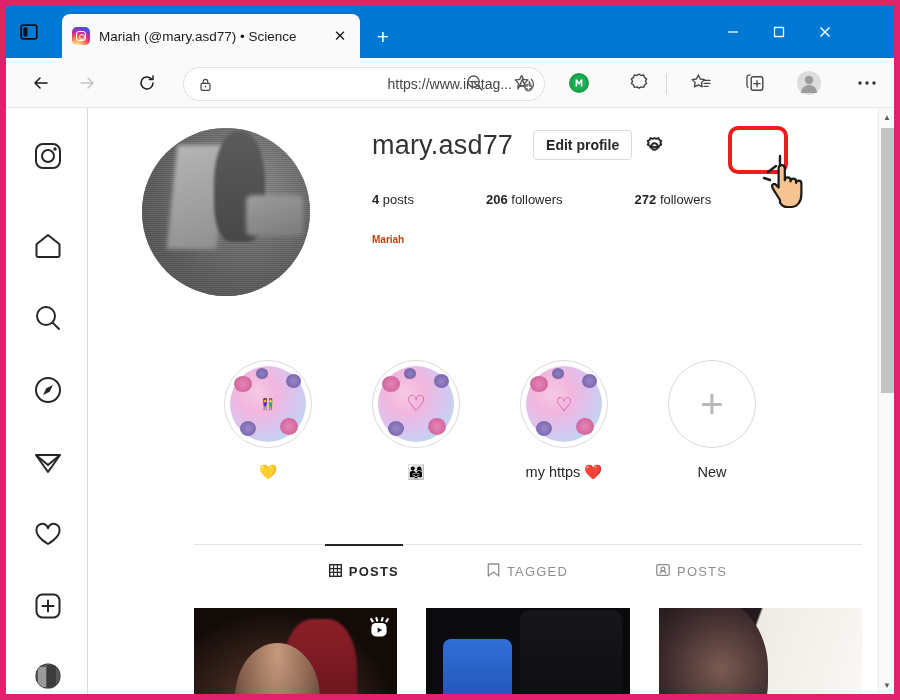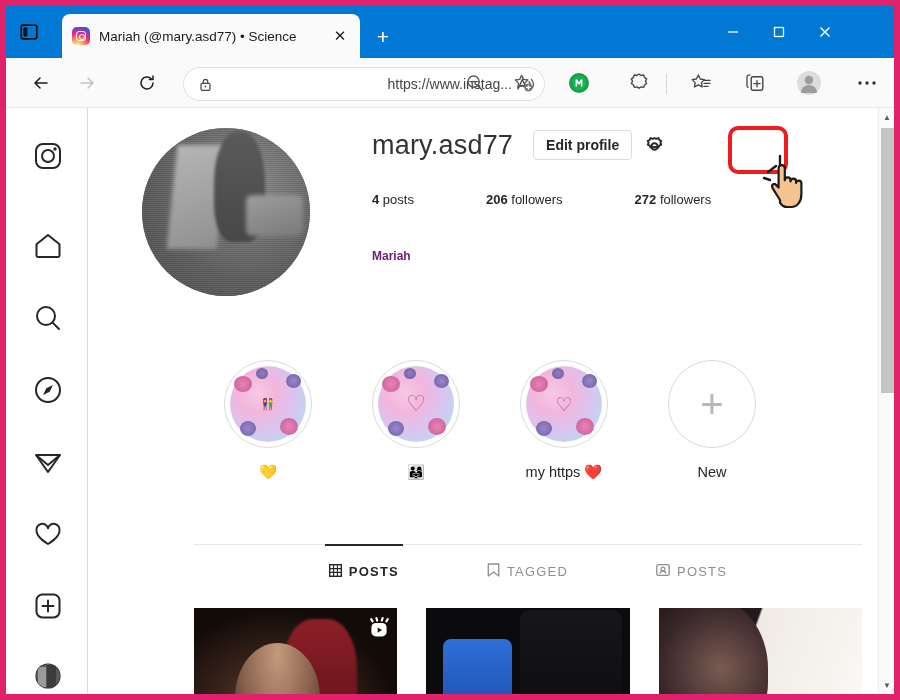--- a/index.html
+++ b/index.html
@@ -106,21 +106,21 @@
     background:#fff;
   }
   #gear-btn { margin-left:4px; width:36px;height:32px; display:flex;align-items:center;justify-content:center;}
   #gear-hl { position:absolute; left:356px; top:-4px; width:60px; height:48px;
      border:4px solid #ee1c1c; border-radius:10px; pointer-events:none;}
   #cursor-hand { position:absolute; left:388px; top:22px; width:54px; height:58px; }
   #stats { display:flex; margin-top:22px; font-size:13px; color:#262626;}
   #stats .s { margin-right:72px; }
   #stats .s:last-child{margin-right:0;}
   #stats b { font-weight:bold; }
-  #bio { margin-top:39px; font-size:12px; color:#701a75; line-height:1.78; }
+  #bio { margin-top:24px; font-size:10px; color:#c2410c; line-height:1.78; }
   #bio .name { font-weight:bold; display:block; }
   
   #highlights { position:absolute; left:106px; top:252px; display:flex; }
   .hl { width:148px; display:flex; flex-direction:column; align-items:center; }
   .hl-circle { width:88px; height:88px; border-radius:50%; border:1px solid #dbdbdb;
      display:flex; align-items:center; justify-content:center; overflow:hidden; background:#fff;}
   .hl-art { width:76px;height:76px;border-radius:50%; position:relative;
      background: radial-gradient(circle at 36% 36%, #f7c9e4 0%, #f2b6dd 28%, #d9c4ef 55%, #bcd8f0 80%, #eaf2fb 100%);}
   .hl-art .fl { position:absolute; border-radius:50%; filter:blur(.4px); }
   .hl-art .f1{left:4px;top:10px;width:18px;height:16px;background:radial-gradient(circle,#e884b6,#c75b95);}

